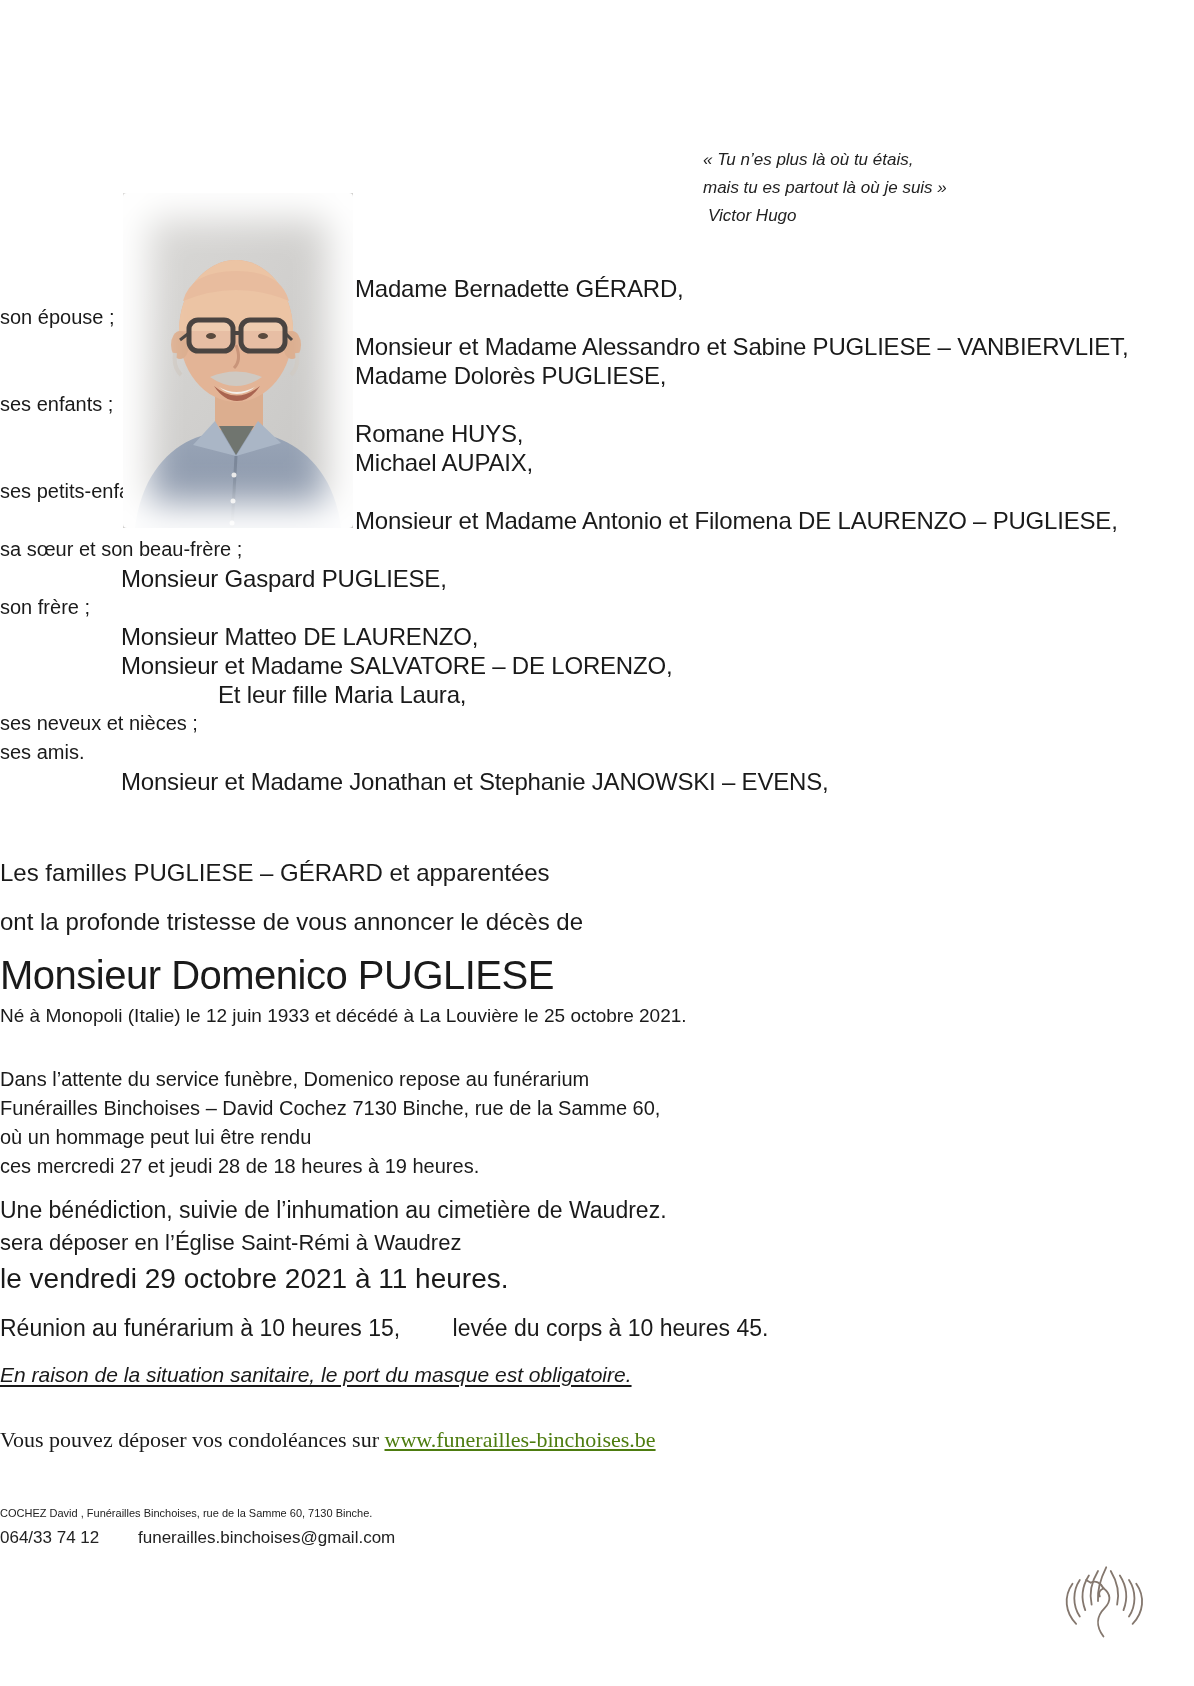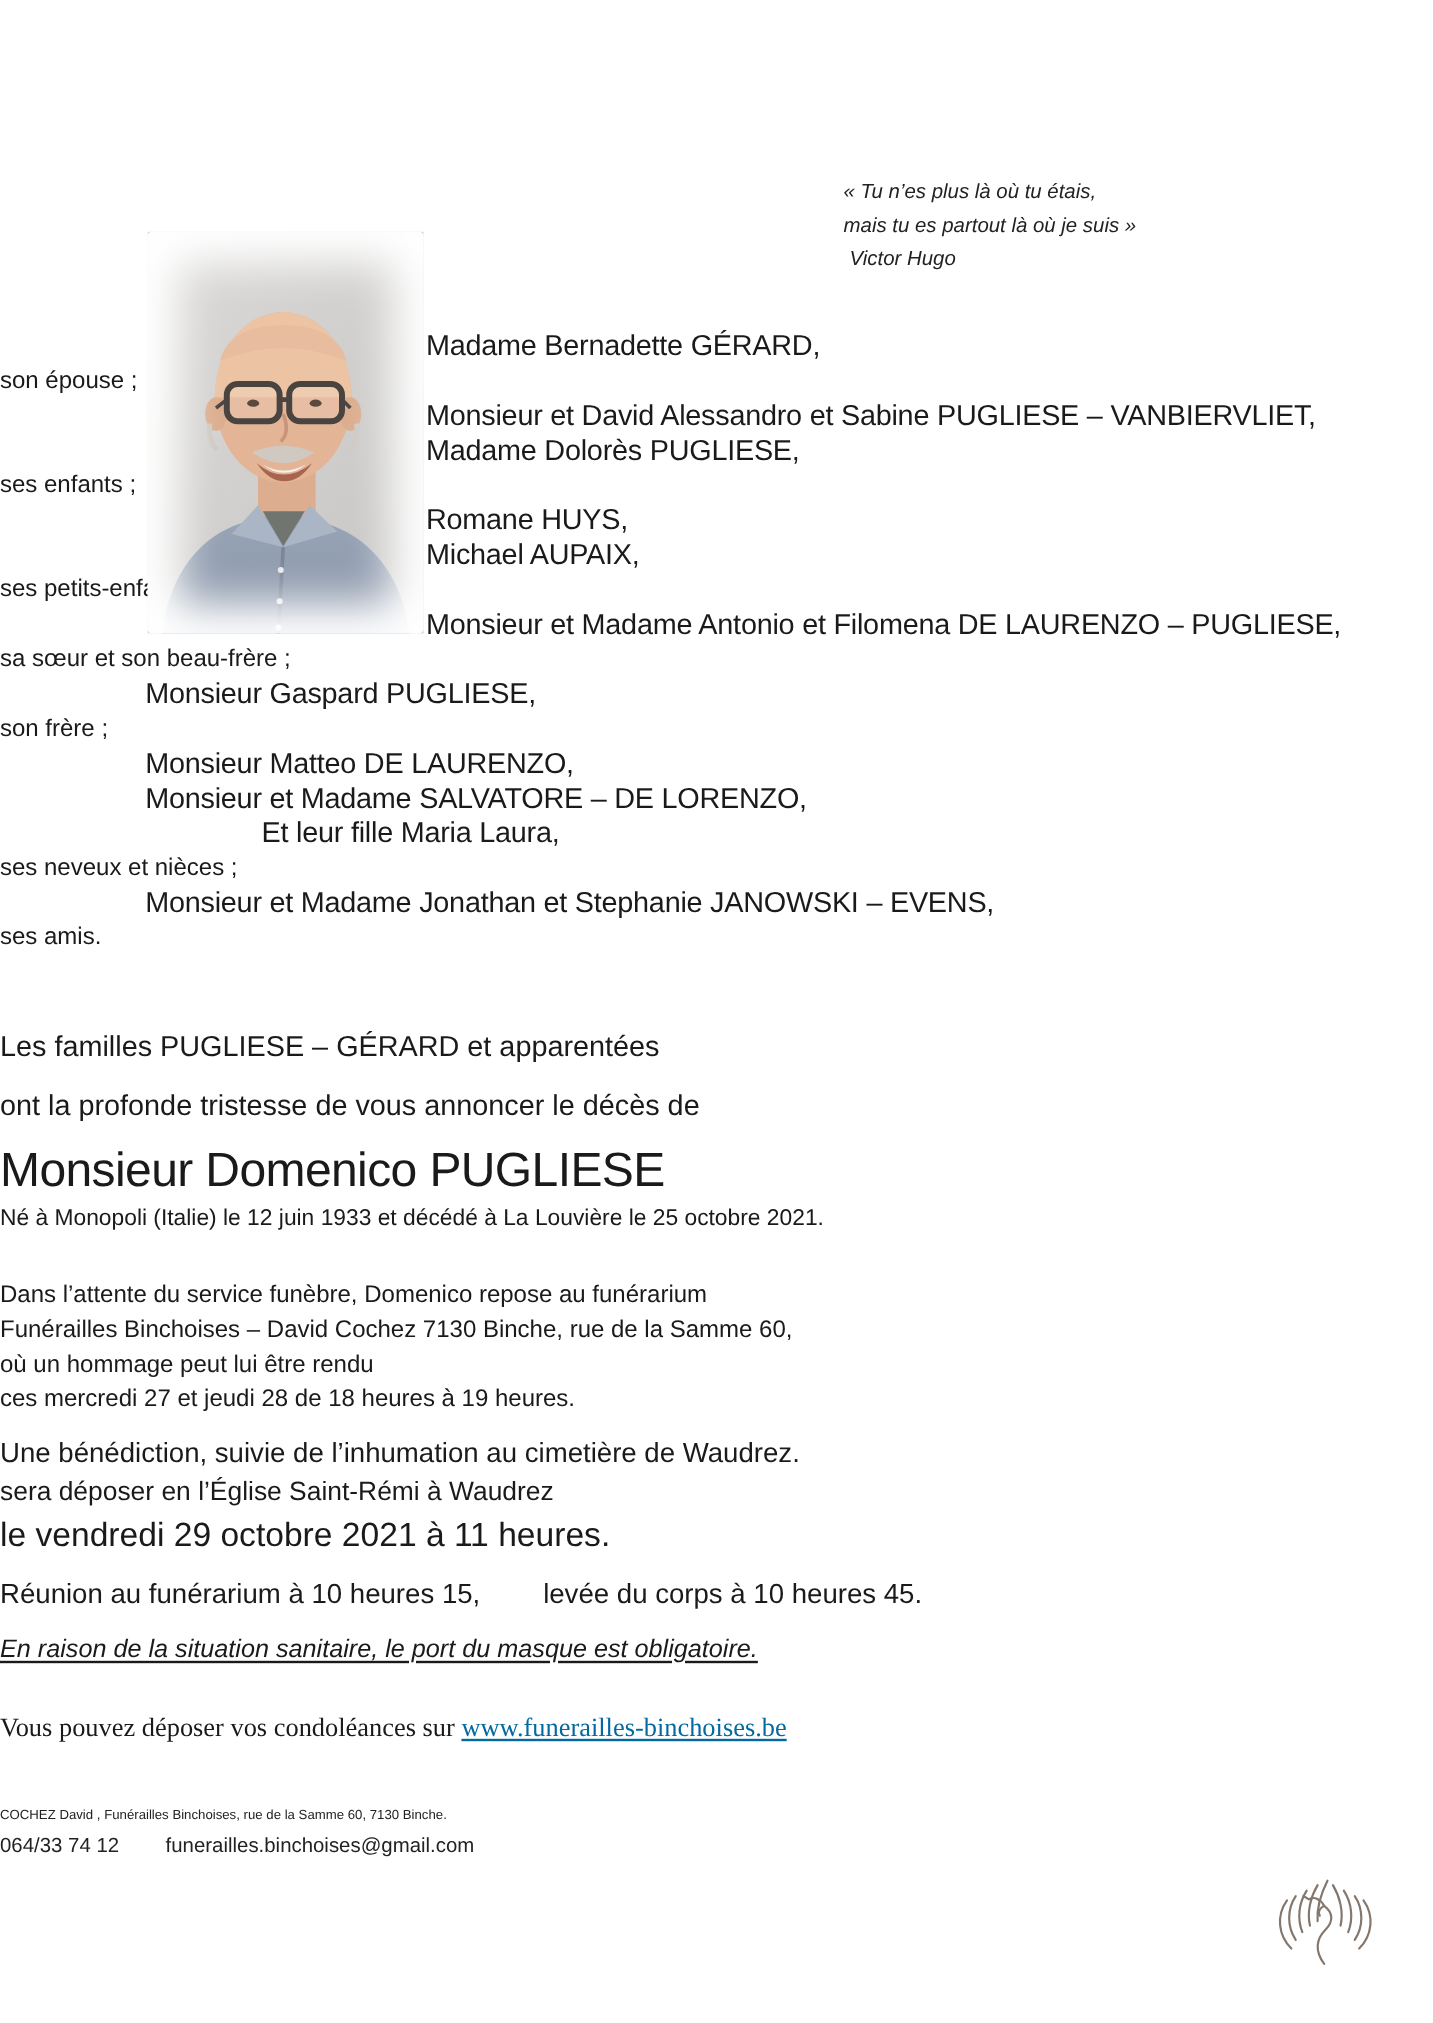--- a/index.html
+++ b/index.html
@@ -35,21 +35,21 @@
   .dates{margin-top:4px;font-size:19px;line-height:26px;}
   .wake{margin-top:36px;font-size:20px;line-height:29px;}
   .cer1{margin-top:14px;font-size:23px;line-height:30px;}
   .cer2{margin-top:3px;font-size:22px;line-height:29px;}
   .cer3{margin-top:4px;font-size:28px;line-height:36px;}
   .meeting{margin-top:16px;font-size:23px;line-height:30px;}
   .meeting .part2{display:inline-block;margin-left:46px;}
   .sanitary{margin-top:18px;font-size:21px;line-height:28px;font-style:italic;}
   .sanitary span{text-decoration:underline;text-underline-offset:3px;}
   .condolences{margin-top:36px;font-size:22px;line-height:30px;font-family:"Liberation Serif","DejaVu Serif",serif;}
-  .condolences .link{text-decoration:underline;color:#0369a1;cursor:pointer;}
+  .condolences .link{text-decoration:underline;color:#4d7c0f;cursor:pointer;}
   .footer1{margin-top:46px;font-size:11px;line-height:24px;color:#222;}
   .footer2{margin-top:1px;font-size:17px;line-height:24px;color:#222;}
   .footer2 .email{margin-left:34px;}
 
   
   .logo{position:absolute;left:1052px;top:1560px;width:92px;height:82px;}
   .logo svg{width:100%;height:100%;}
 </style>
 </head>
 <body>
@@ -99,36 +99,36 @@
       <path d="M113,263 L109,335" stroke="#7b8799" stroke-width="3" fill="none"></path>
       <circle cx="111" cy="282" r="2.5" fill="#e9e9e9"></circle>
       <circle cx="110" cy="308" r="2.5" fill="#e9e9e9"></circle>
       <circle cx="109" cy="330" r="2.5" fill="#e9e9e9"></circle>
     </svg>
   </div>
 
   <div class="family">
     <div class="fam name-indent">Madame Bernadette GÉRARD,</div>
     <div class="fam relation">son épouse ;</div>
-    <div class="fam name-indent">Monsieur et David Alessandro et Sabine PUGLIESE – VANBIERVLIET,</div>
+    <div class="fam name-indent">Monsieur et Madame Alessandro et Sabine PUGLIESE – VANBIERVLIET,</div>
     <div class="fam name-indent">Madame Dolorès PUGLIESE,</div>
     <div class="fam relation">ses enfants ;</div>
     <div class="fam name-indent">Romane HUYS,</div>
     <div class="fam name-indent">Michael AUPAIX,</div>
     <div class="fam relation">ses petits-enfants ;</div>
     <div class="fam name-indent">Monsieur et Madame Antonio et Filomena DE LAURENZO – PUGLIESE,</div>
     <div class="fam relation">sa sœur et son beau-frère ;</div>
     <div class="fam name-left">Monsieur Gaspard PUGLIESE,</div>
     <div class="fam relation">son frère ;</div>
     <div class="fam name-left">Monsieur Matteo DE LAURENZO,</div>
     <div class="fam name-left">Monsieur et Madame SALVATORE – DE LORENZO,</div>
     <div class="fam name-indent2">Et leur fille Maria Laura,</div>
     <div class="fam relation">ses neveux et nièces ;</div>
+    <div class="fam relation">ses amis.</div>
     <div class="fam name-left">Monsieur et Madame Jonathan et Stephanie JANOWSKI – EVENS,</div>
-    <div class="fam relation">ses amis.</div>
   </div>
 
   <div class="center">
     <div class="families-line">Les familles PUGLIESE – GÉRARD et apparentées</div>
     <div class="sorrow-line">ont la profonde tristesse de vous annoncer le décès de</div>
     <div class="deceased">Monsieur Domenico PUGLIESE</div>
     <div class="dates">Né à Monopoli (Italie) le 12 juin 1933 et décédé à La Louvière le 25 octobre 2021.</div>
 
     <div class="wake">
       <div>Dans l’attente du service funèbre, Domenico repose au funérarium</div>

